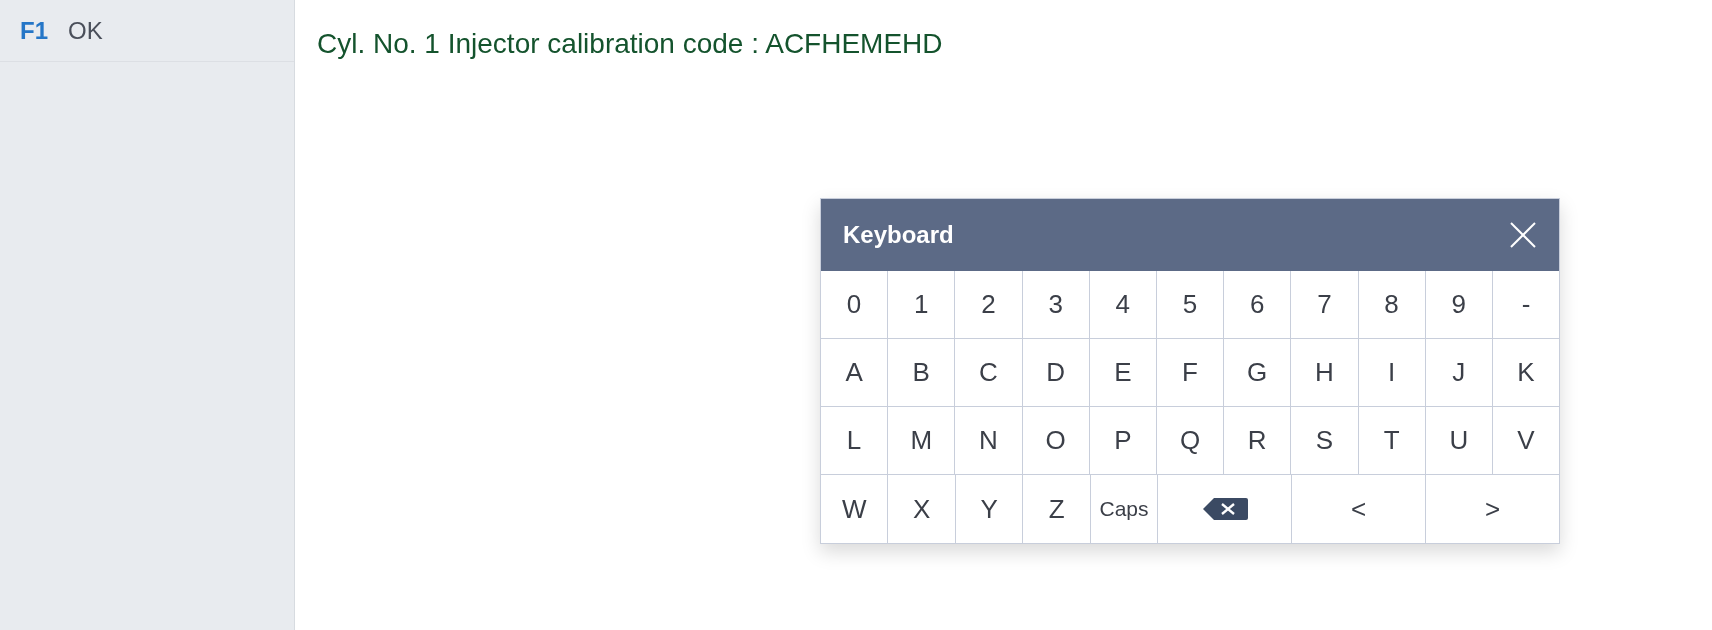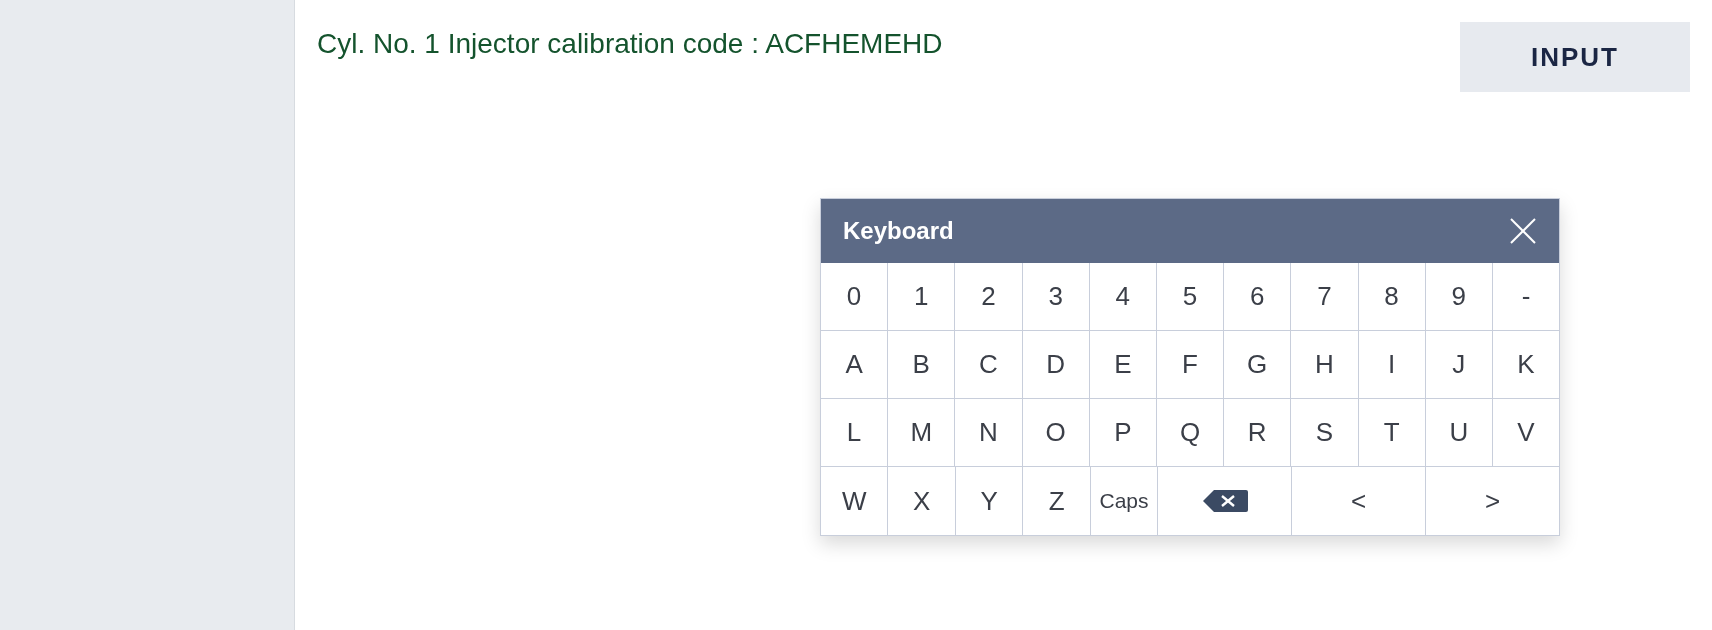--- a/index.html
+++ b/index.html
@@ -67,21 +67,21 @@
       left: 525px;
       top: 198px;
       width: 740px;
       background: #fff;
       border: 1px solid #c8cedb;
       box-shadow: 0 8px 18px rgba(0,0,0,0.15);
     }
     .keyboard-header {
       background: #5c6a86;
       color: #fff;
-      height: 64px;
+      height: 72px;
       display: flex;
       align-items: center;
       justify-content: space-between;
       padding: 0 18px 0 22px;
     }
     .keyboard-title {
       font-size: 24px;
       font-weight: 600;
     }
     .close-icon {
@@ -111,26 +111,29 @@
     .key:last-child { border-right: none; }
     .keyboard-row:last-child .key { border-bottom: none; }
     .key.wide2 { flex: 2 1 0; }
     .key.caps { font-size: 21px; }
     .backspace-icon svg { display: block; }
   </style>
 </head>
 <body>
 
 <div class="sidebar">
+  <div class="sidebar-item">
+    <span class="sidebar-key">F1</span>
+    <span class="sidebar-label">OK</span>
+  </div>
 </div>
 
 <div class="main">
   <div class="topbar">
     <div class="prompt">Cyl. No. 1 Injector calibration code : ACFHEMEHD</div>
-    <button class="input-button">INPUT</button>
   </div>
 
   <div class="keyboard">
     <div class="keyboard-header">
       <span class="keyboard-title">Keyboard</span>
       <span class="close-icon">
         <svg width="36" height="36" viewBox="0 0 36 36">
             <line x1="6" y1="6" x2="30" y2="30"></line>
             <line x1="30" y1="6" x2="6" y2="30"></line>
           </svg>

